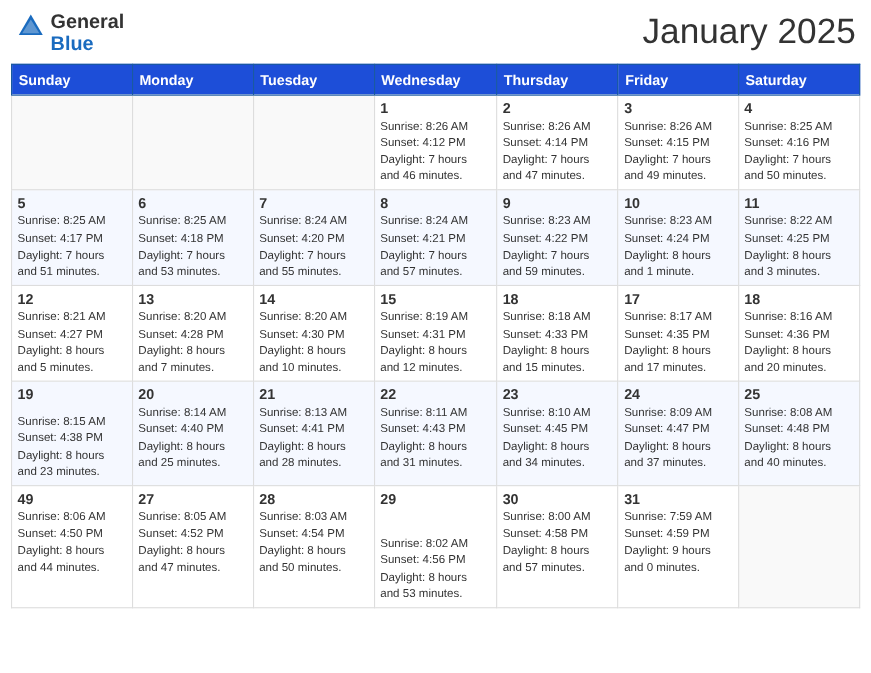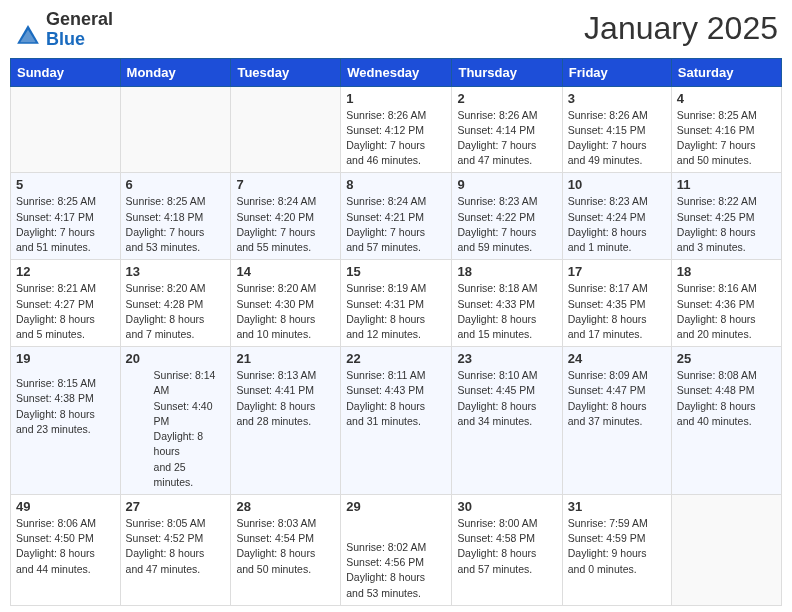--- a/index.html
+++ b/index.html
@@ -12,21 +12,21 @@
     }
     .header {
       display: flex;
       justify-content: space-between;
       align-items: flex-start;
       margin-bottom: 8px;
       padding: 0 4px;
     }
     .logo {
       display: flex;
-      align-items: flex-end;
+      align-items: flex-start;
       gap: 4px;
     }
     .logo-text {
       display: flex;
       flex-direction: column;
       line-height: 1.1;
     }
     .logo-general {
       font-size: 18px;
       font-weight: bold;
@@ -267,21 +267,21 @@
       <tr>
         <td>
           <span class="day-num">19</span>
           <div class="day-info" style="white-space: pre-line; margin-top: 10px;">Sunrise: 8:15 AM
 Sunset: 4:38 PM
 Daylight: 8 hours
 and 23 minutes.</div>
         </td>
         <td>
           <span class="day-num">20</span>
-          <div class="day-info" style="white-space: pre-line; margin-left: 28px;">Sunrise: 8:14 AM
+          <div class="day-info" style="white-space: pre-line;">Sunrise: 8:14 AM
 Sunset: 4:40 PM
 Daylight: 8 hours
 and 25 minutes.</div>
         </td>
         <td>
           <span class="day-num">21</span>
           <div class="day-info" style="white-space: pre-line;">Sunrise: 8:13 AM
 Sunset: 4:41 PM
 Daylight: 8 hours
 and 28 minutes.</div>

